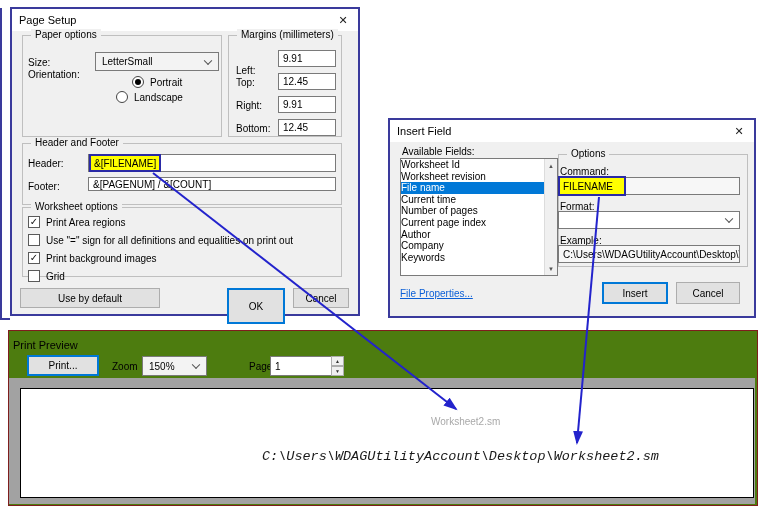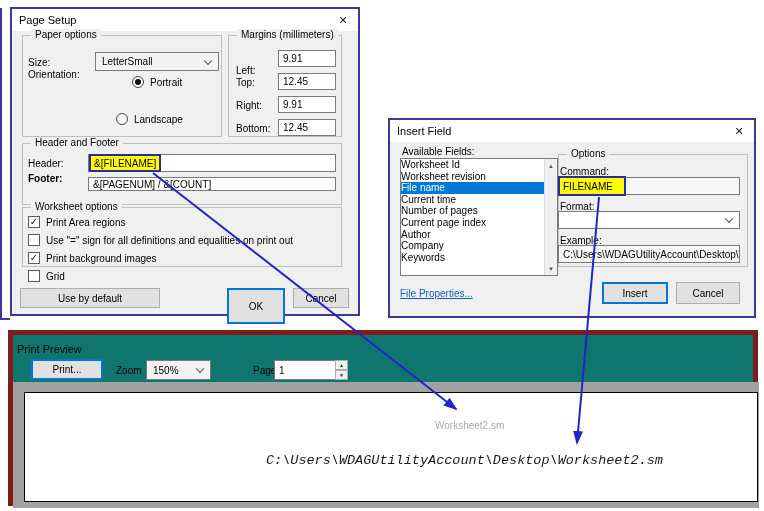--- a/index.html
+++ b/index.html
@@ -6,21 +6,21 @@
   html,body { width:764px; height:511px; }
   body {
     position: relative;
     background: #ffffff;
     font-family: "Liberation Sans", sans-serif;
     font-size: 10px;
     color: #000;
     overflow: hidden;
   }
   .dialog { position:absolute; background:#f0f0f0; border:2px solid #3a3a9c; }
-  .window { position:absolute; background:#0f766e; border:5px solid #7f1d1d; }
+  .window { position:absolute; background:#4d7c0f; border:1px solid #7f1d1d; }
   .titlebar { position:relative; height:22px; background:#ffffff; display:flex; align-items:center; padding-left:7px; font-size:11px; }
   .closebtn { position:absolute; right:0; top:0; width:30px; height:22px; display:flex; align-items:center; justify-content:center; font-size:11px; color:#222; cursor:default; }
   .grp { position:absolute; border:1px solid #bfbfbf; }
   .leg { position:absolute; top:-7px; left:8px; background:#f0f0f0; padding:0 4px; white-space:nowrap; }
   .lbl { position:absolute; white-space:nowrap; }
   .tb { position:absolute; background:#fff; border:1px solid #7a7a7a; display:flex; align-items:center; padding:0 4px; white-space:nowrap; overflow:hidden; }
   .combo { position:absolute; background:#f3f3f3; border:1px solid #7a7a7a; display:flex; align-items:center; padding:4px 6px; }
   .chev { position:absolute; right:7px; top:50%; width:6px; height:6px; border-right:1px solid #555; border-bottom:1px solid #555; transform:translateY(-70%) rotate(45deg); }
   .btn { position:absolute; background:#e1e1e1; border:1px solid #adadad; display:flex; align-items:center; justify-content:center; white-space:nowrap; }
   .btn.def { border:2px solid #0078d7; }
@@ -63,21 +63,21 @@
   <span class="lbl" style="left:16px; top:48px;">Size:</span>
   <div class="combo" style="left:83px; top:43px; width:124px; height:19px;">
     <span>LetterSmall</span>
     <span class="chev"></span>
   </div>
   <span class="lbl" style="left:16px; top:60px;">Orientation:</span>
   <div class="optrow" style="left:88px; top:67px;margin-left:32px;">
     <span class="radio sel"></span>
     <span>Portrait</span>
   </div>
-  <div class="optrow" style="left:88px; top:104px;padding-left:16px;">
+  <div class="optrow" style="left:88px; top:82px;padding-left:16px;">
     <span class="radio"></span>
     <span>Landscape</span>
   </div>
 
   <div class="grp" style="left:216px; top:26px; width:114px; height:102px;">
     <span class="leg">Margins (millimeters)</span>
   </div>
   <span class="lbl" style="left:224px; top:45px;margin-top:11px;">Left:</span>
   <div class="tb" style="left:266px; top:41px; width:58px; height:17px;">9.91</div>
   <span class="lbl" style="left:224px; top:68px;">Top:</span>
@@ -86,24 +86,24 @@
   <div class="tb" style="left:266px; top:87px; width:58px; height:17px;">9.91</div>
   <span class="lbl" style="left:224px; top:114px;">Bottom:</span>
   <div class="tb" style="left:266px; top:110px; width:58px; height:17px;">12.45</div>
 
   <div class="grp" style="left:10px; top:134px; width:320px; height:62px;">
     <span class="leg">Header and Footer</span>
   </div>
   <span class="lbl" style="left:16px; top:149px;">Header:</span>
   <div class="tb" style="left:76px; top:145px; width:248px; height:18px;"></div>
   <div class="hl" style="left:77px; top:145px; height:18px;">&amp;[FILENAME]</div>
-  <span class="lbl" style="left:16px; top:164px;font-weight:bold;">Footer:</span>
+  <span class="lbl" style="left:16px; top:172px;">Footer:</span>
   <div class="tb" style="left:76px; top:168px; width:248px; height:14px;">&amp;[PAGENUM] / &amp;[COUNT]</div>
 
-  <div class="grp" style="left:10px; top:198px; width:320px; height:60px;">
+  <div class="grp" style="left:10px; top:198px; width:320px; height:70px;">
     <span class="leg">Worksheet options</span>
   </div>
   <div class="optrow" style="left:16px; top:207px;">
     <span class="cb">✓</span>
     <span>Print Area regions</span>
   </div>
   <div class="optrow" style="left:16px; top:225px;">
     <span class="cb"></span>
     <span>Use "=" sign for all definitions and equalities on print out</span>
   </div>

